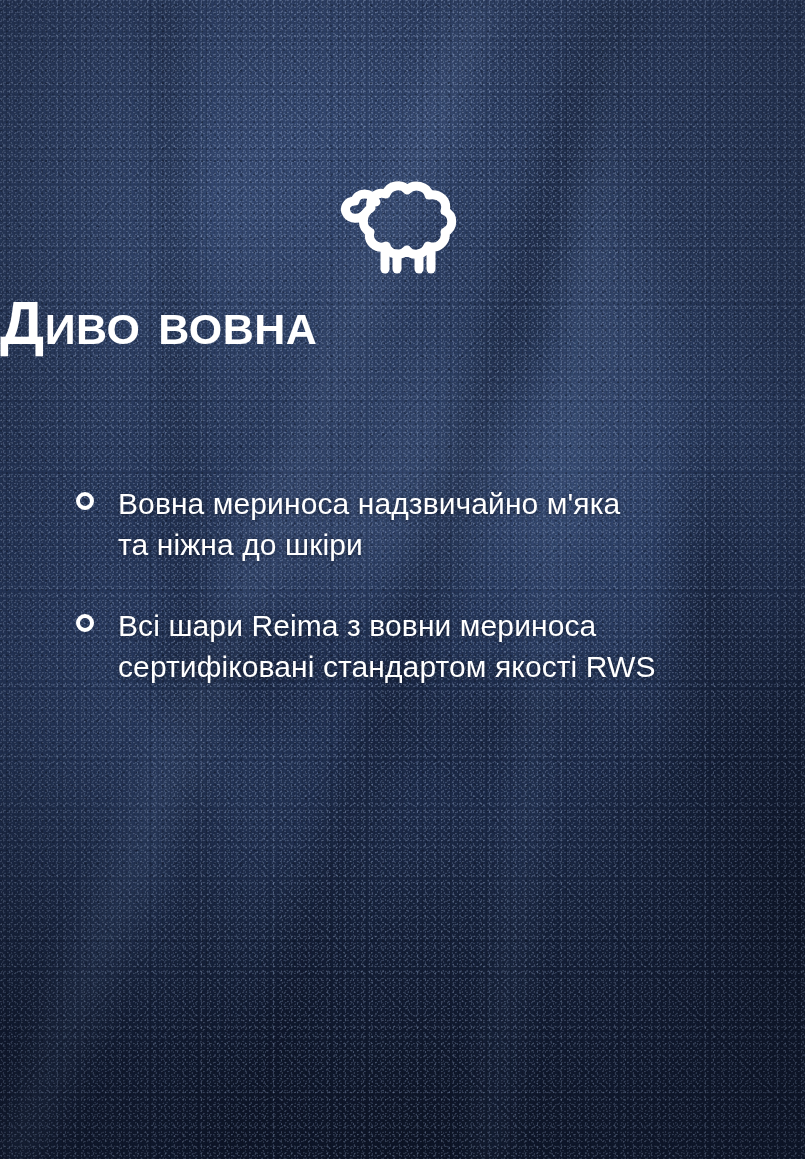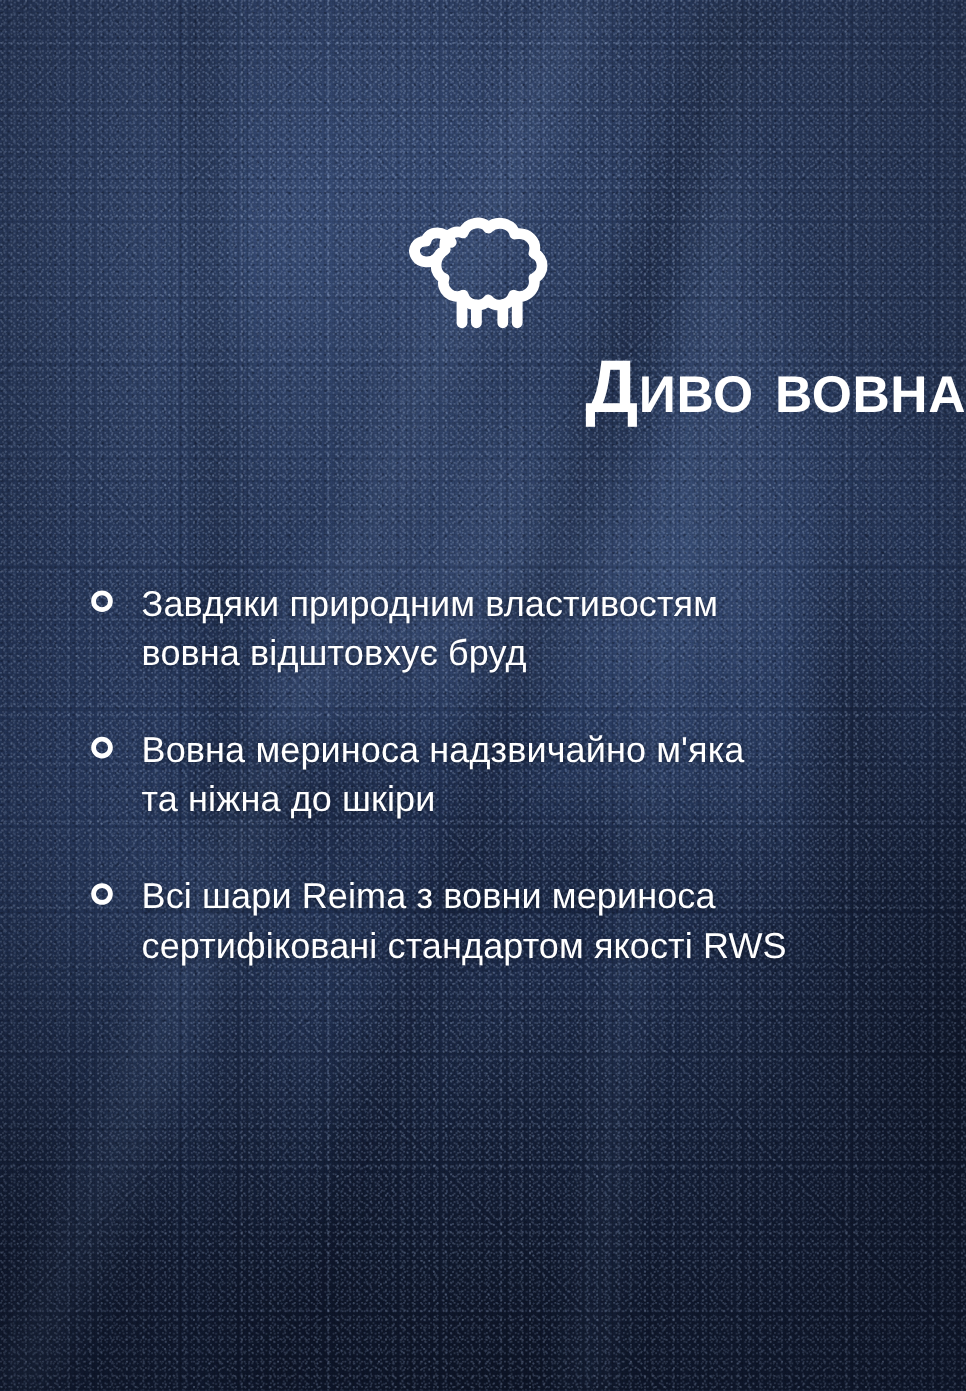--- a/index.html
+++ b/index.html
@@ -135,21 +135,21 @@
     z-index: 5;
     width: 100%;
     height: 100%;
   }
 
   .hero {
     position: absolute;
     top: 168px;
     left: 0;
     right: 0;
-    text-align: right;
+    text-align: left;
   }
 
   .sheep-icon {
     display: block;
     margin: 0 auto;
     width: 140px;
     height: 110px;
   }
 
   .title {
@@ -242,25 +242,20 @@
         <path d="M86 86 L86 101"></path>
         <path d="M98 84 L98 101"></path>
       </svg>
 
       <h1 class="title">Диво вовна</h1>
     </div>
 
     <ul class="bullets">
 
 
-      <li class="bullet">
-        <span class="bullet-marker"></span>
-        <span class="bullet-text">Завдяки природним властивостям
-вовна відштовхує бруд</span>
-      </li>
 
       <li class="bullet">
         <span class="bullet-marker"></span>
         <span class="bullet-text">Вовна мериноса надзвичайно м'яка
 та ніжна до шкіри</span>
       </li>
 
       <li class="bullet">
         <span class="bullet-marker"></span>
         <span class="bullet-text">Всі шари Reima з вовни мериноса

